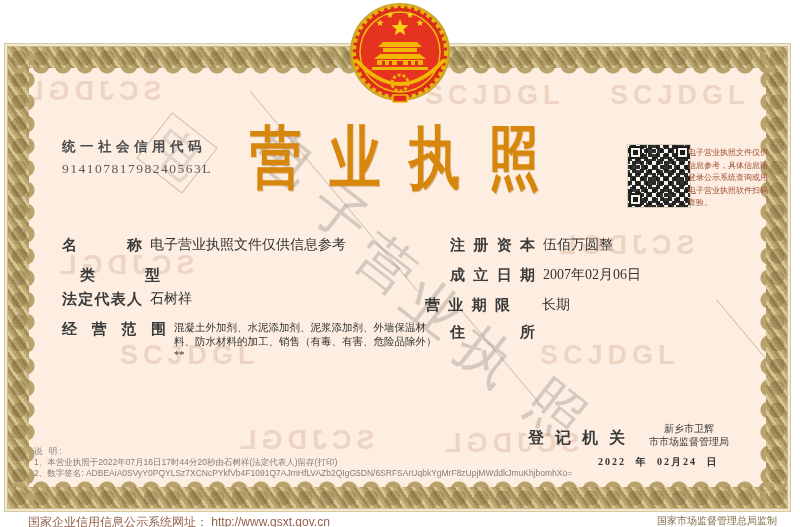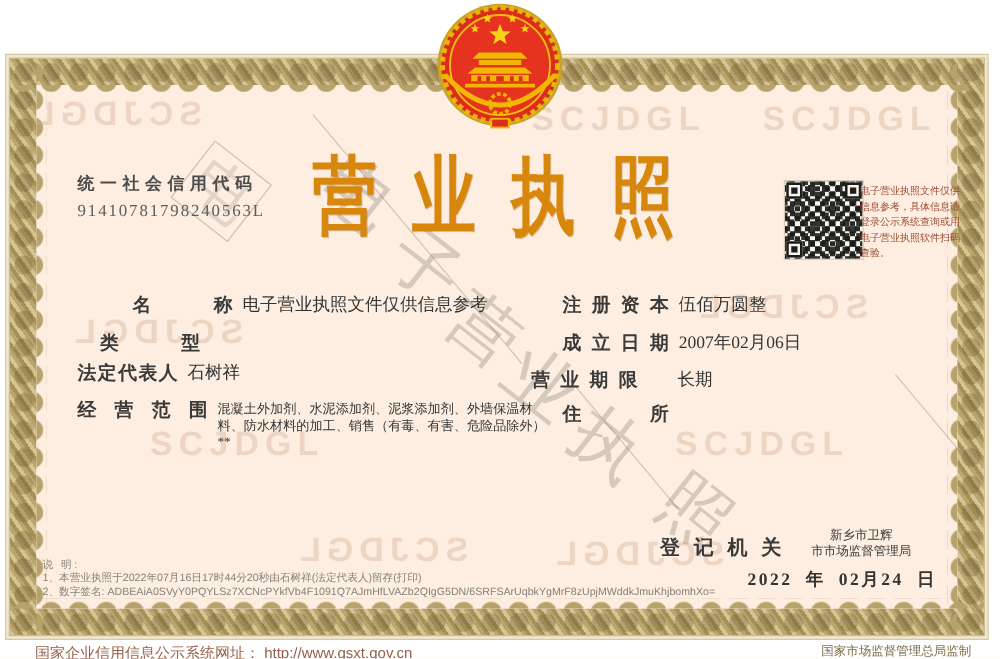--- a/index.html
+++ b/index.html
@@ -78,21 +78,21 @@
   .lblR { width:85px; }
   .val { font-size:14px; color:#333; font-family:"Liberation Serif", serif;
          margin-left:8px; line-height:17px; white-space:nowrap; }
   .val.small { font-size:10.5px; line-height:13.5px; width:268px; white-space:normal; margin-top:1px; }
 
   
   .registry-label { left:528px; top:428px; font-size:16px; font-weight:bold;
                     letter-spacing:11px; color:#3a3a3a; white-space:nowrap; }
   .authority { left:640px; top:423px; width:98px; font-size:10px; line-height:12.5px;
                color:#3a3a3a; text-align:center; }
-  .issue-date { left:598px; top:455px; font-size:14px; color:#333; letter-spacing:2px;
+  .issue-date { left:598px; top:455px; font-size:10px; color:#333; letter-spacing:2px;
                 word-spacing:5px; font-family:"Liberation Serif", serif; font-weight:bold; }
 
   
   .note { position:absolute; left:34px; font-size:8.5px; color:#85807a;
           font-family:Liberation Sans, sans-serif; white-space:nowrap; }
   .footer-left  { left:28px;  top:514px; font-size:12px; color:#96604a; }
   .footer-right { left:657px; top:514px; font-size:10px; color:#7e6c48; }
 
   .emblem { left:344px; top:2px; width:112px; height:104px; z-index:6; }
   .content { z-index:4; }
@@ -170,21 +170,21 @@
 <div class="abs content credit-code">91410781798240563L</div>
 <div class="abs content title">营业执照</div>
 
 <div class="abs content qr">
   <div class="finder" style="left:1px; top:1px;"></div>
   <div class="finder" style="right:1px; top:1px;"></div>
   <div class="finder" style="left:1px; bottom:1px;"></div>
 </div>
 <div class="abs content qr-caption">电子营业执照文件仅供信息参考，具体信息请登录公示系统查询或用电子营业执照软件扫码查验。</div>
 
-<div class="row content" style="left:62px; top:236px;margin-left:44px;">
+<div class="row content" style="left:62px; top:236px;">
   <span class="lbl lblL">名称</span>
   <span class="val">电子营业执照文件仅供信息参考</span>
 </div>
 <div class="row content" style="left:80px; top:266px;">
   <span class="lbl lblL">类型</span>
 </div>
 <div class="row content" style="left:62px; top:290px;">
   <span class="lbl lblL">法定代表人</span>
   <span class="val">石树祥</span>
 </div>

